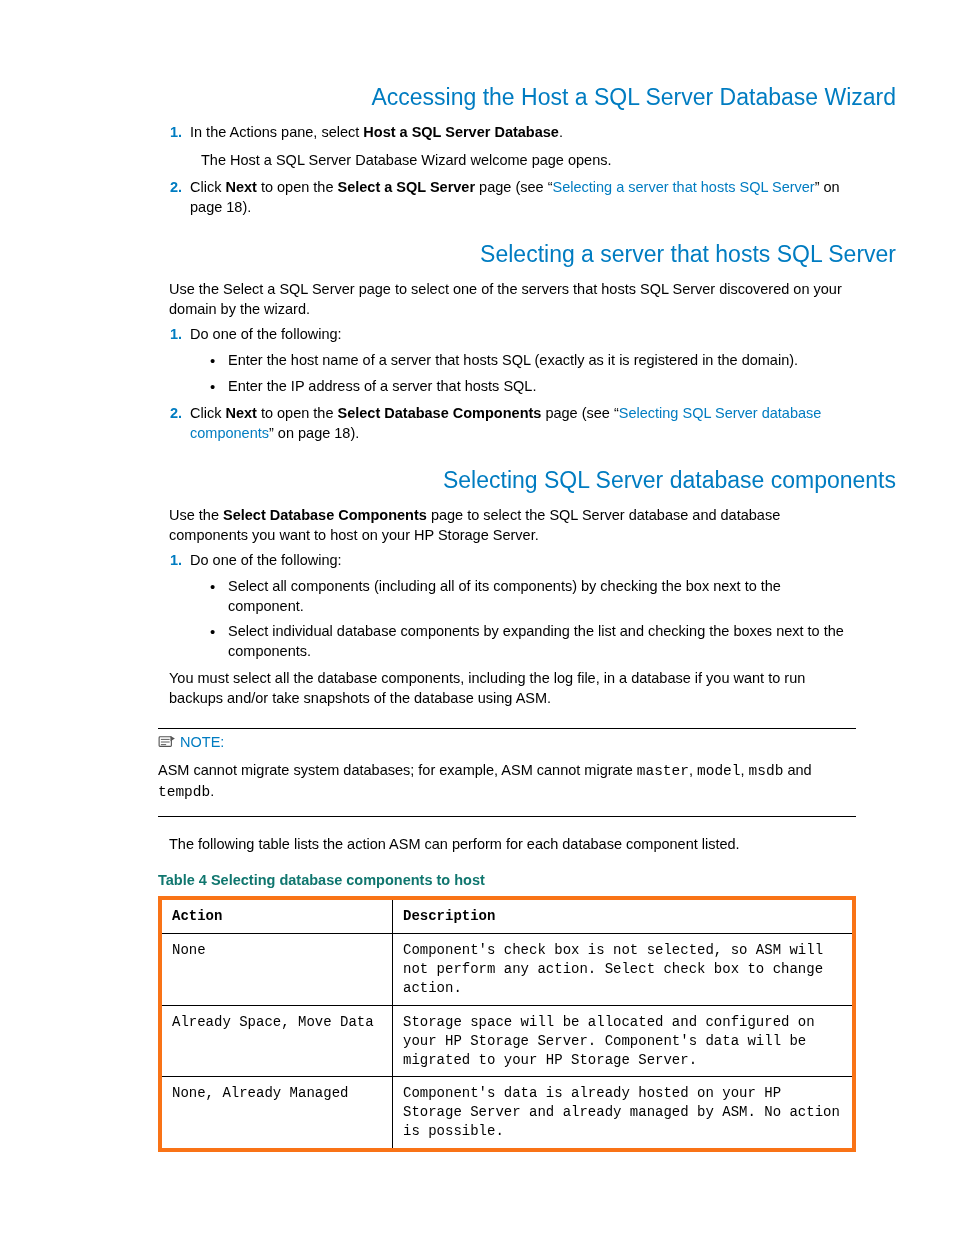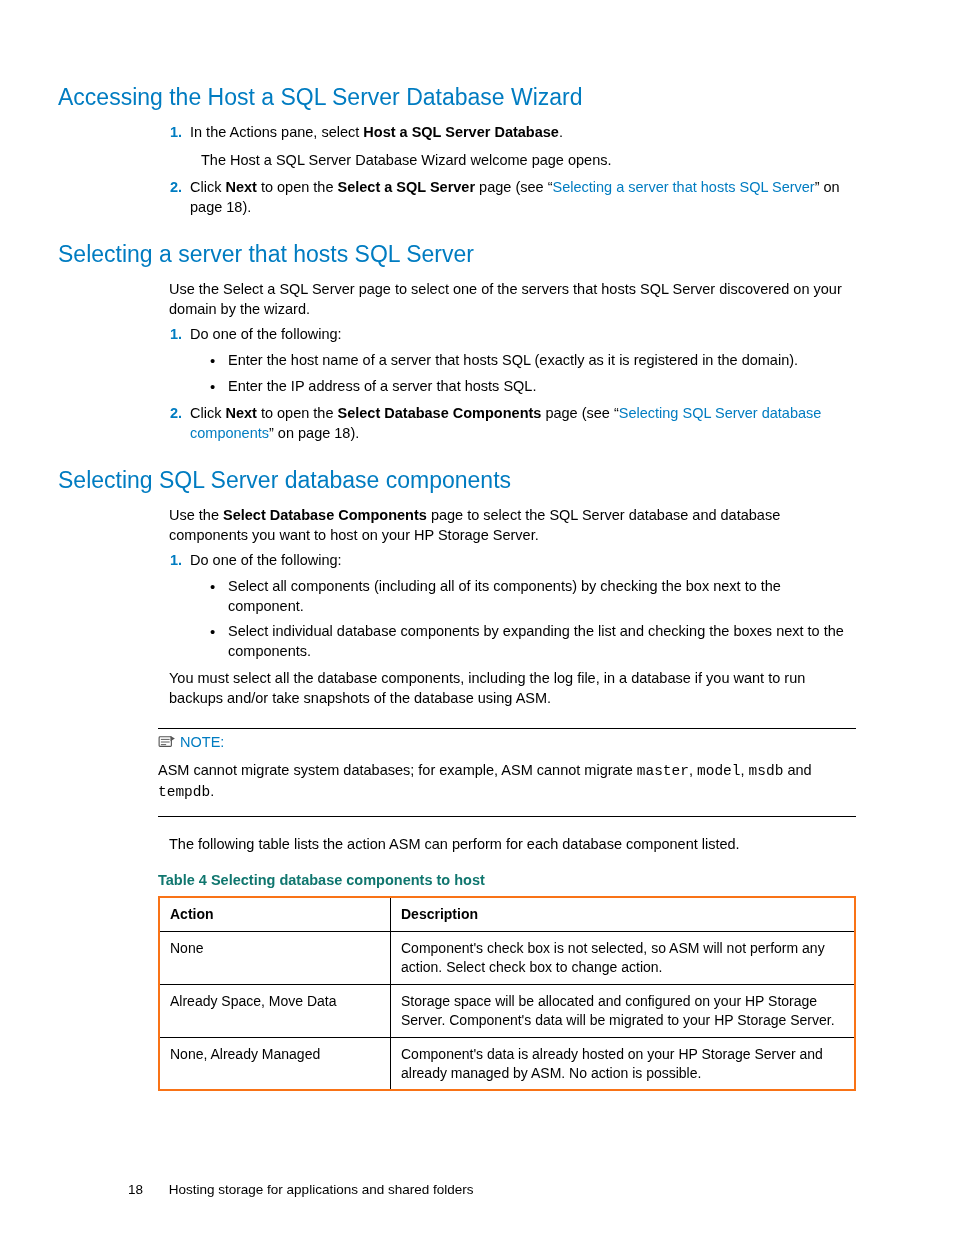--- a/index.html
+++ b/index.html
@@ -12,20 +12,21 @@
     width: 954px;
     box-sizing: border-box;
     line-height: 1.35;
   }
   h2 {
     font-family: Arial, Helvetica, sans-serif;
     font-weight: 400;
     color: #007cc1;
     font-size: 23px;
     margin: 22px 0 10px 0;
+    text-align: right;
   }
   .indent {
     margin-left: 100px;
     margin-right: 40px;
   }
   ol.numlist {
     list-style: none;
     padding-left: 0;
     margin: 4px 0 0 0;
   }
@@ -82,21 +83,22 @@
   .mono { font-family: "Courier New", monospace; }
   .tablecap {
     color: #0f766e;
     font-weight: bold;
     font-size: 14.5px;
     margin: 16px 0 6px 0;
   }
   table.data {
     border-collapse: collapse;
     width: 100%;
-    border: 2px solid #f97316;
+    border: 4px solid #f97316;
+    font-family: Liberation Mono, monospace;
   }
   table.data th, table.data td {
     border: 1px solid #000;
     padding: 7px 10px;
     text-align: left;
     vertical-align: top;
     font-size: 14px;
   }
   table.data th {
     font-weight: bold;

